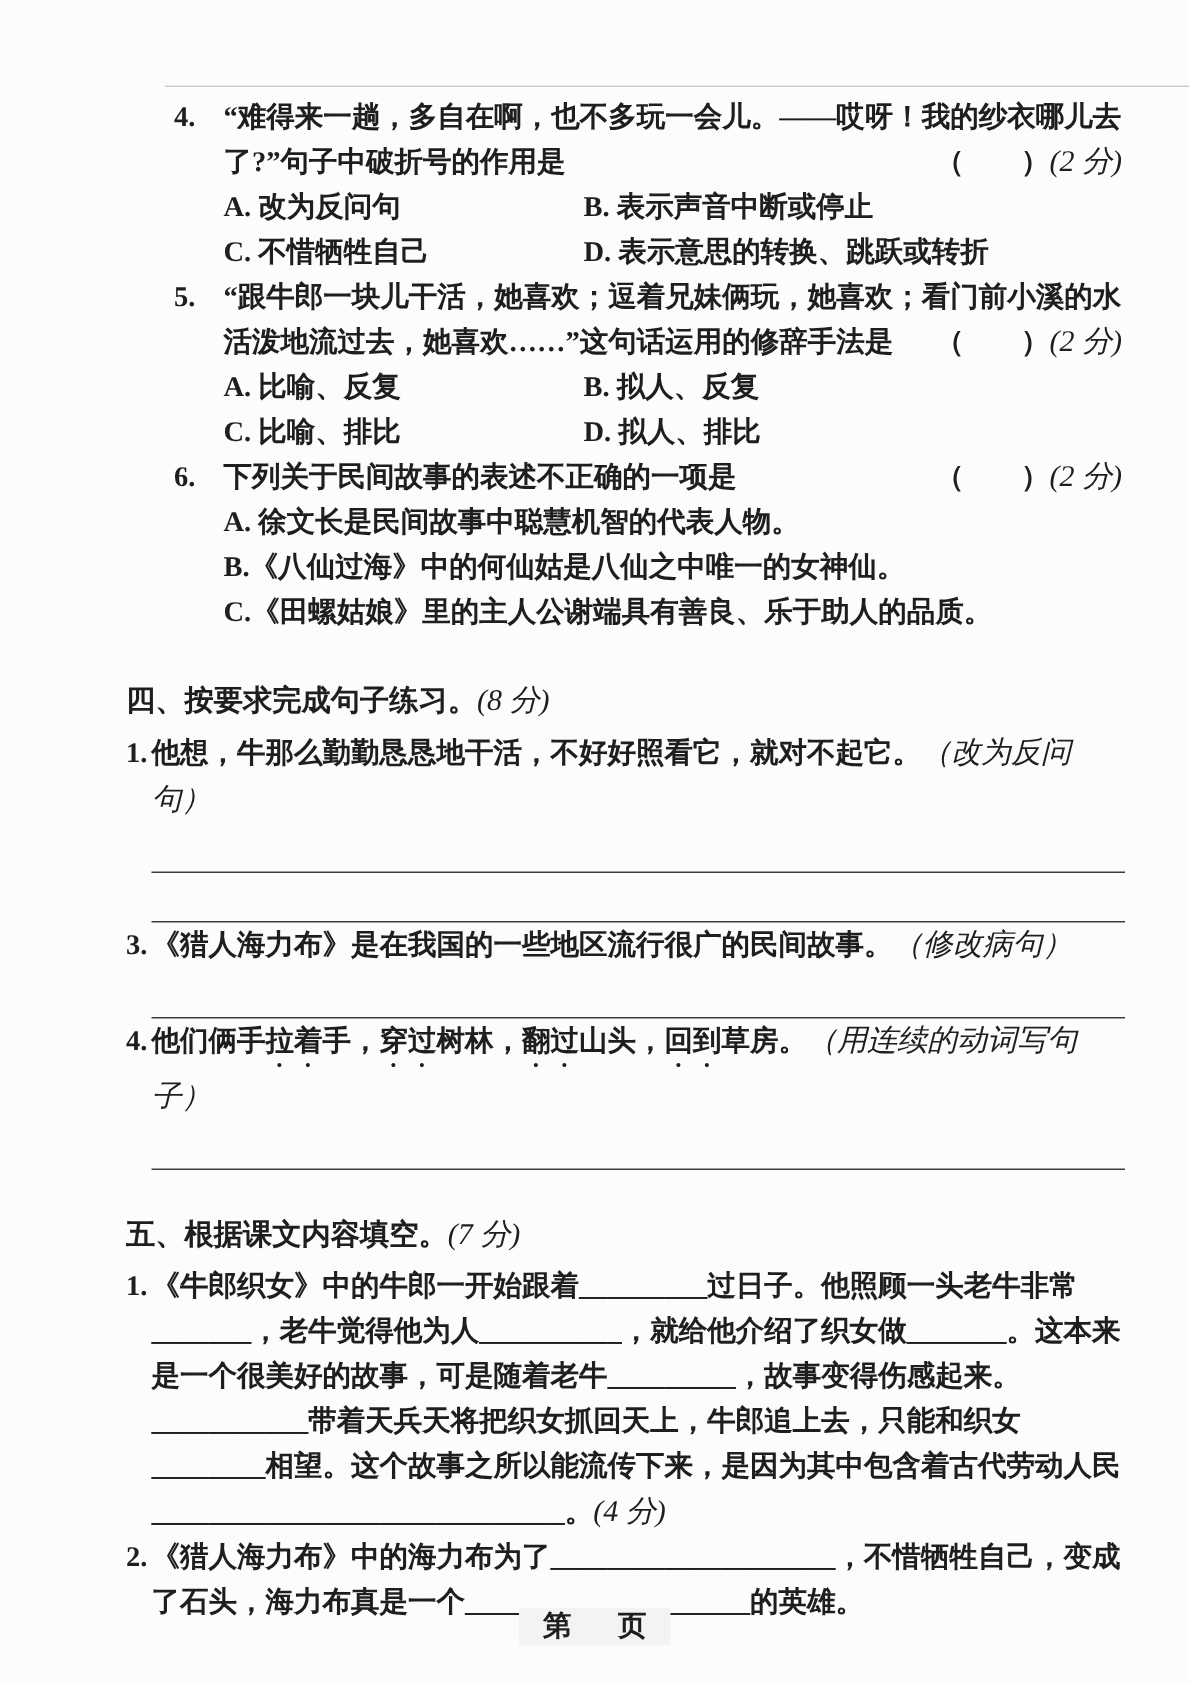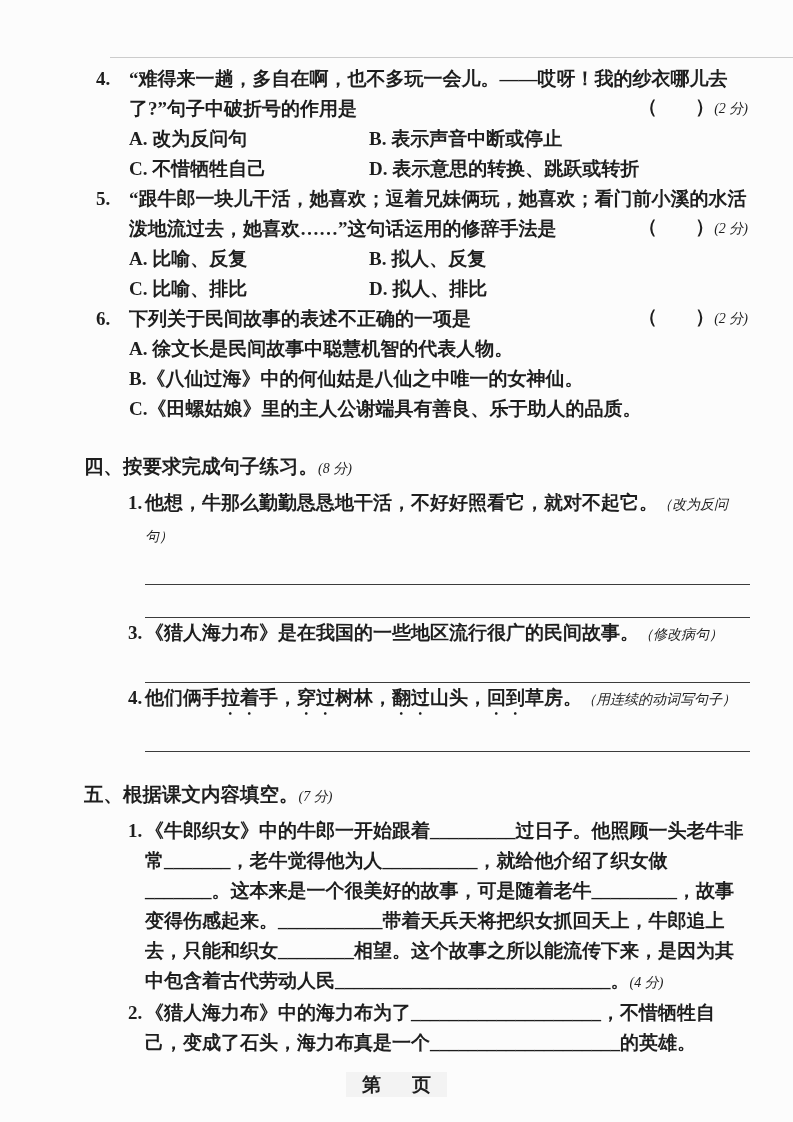--- a/index.html
+++ b/index.html
@@ -11,39 +11,39 @@
     color:#1e1e1e;
     font-size:19px;
     line-height:30px;
     font-weight:600;
     overflow:hidden;
   }
   .top-rule{position:absolute;top:57px;left:110px;right:0;height:1px;background:#cccccc;}
   .content{position:absolute;top:64px;left:84px;width:666px;}
 
   
-  .mcq-q{margin-left:12px;}
+  .mcq-q{margin-left:32px;}
   .stem{position:relative;padding-left:33px;text-indent:-33px;}
   .stem .num{display:inline-block;width:33px;text-indent:0;}
   .slot{position:absolute;right:2px;bottom:0;text-indent:0;white-space:nowrap;}
   .options{margin-left:33px;}
   .options.two-col{display:grid;grid-template-columns:240px 1fr;}
   .options.one-col{display:block;}
   .opt{line-height:30px;}
 
   
   .sec-heading{margin-top:24px;line-height:38px;font-weight:700;font-size:19.5px;}
 
   
-  .sub-wrap{margin-left:44px;}
+  .sub-wrap{}
   .sub{padding-left:17px;text-indent:-17px;}
   .sub .num{display:inline-block;min-width:17px;text-indent:0;}
   .ans{height:32px;border-bottom:1px solid #3c3c3c;margin-left:17px;}
 
-  .hint,.score{font-style:italic;font-weight:400;font-size:14px;}
+  .hint,.score{font-style:italic;font-weight:400;font-size:20px;}
   .emph{
     -webkit-text-emphasis:filled dot;
     -webkit-text-emphasis-position:under right;
     text-emphasis:filled dot;
     text-emphasis-position:under right;
   }
 
   
   .fill{padding-left:17px;text-indent:-17px;line-height:30px;}
   .fill .num{display:inline-block;min-width:17px;text-indent:0;}

